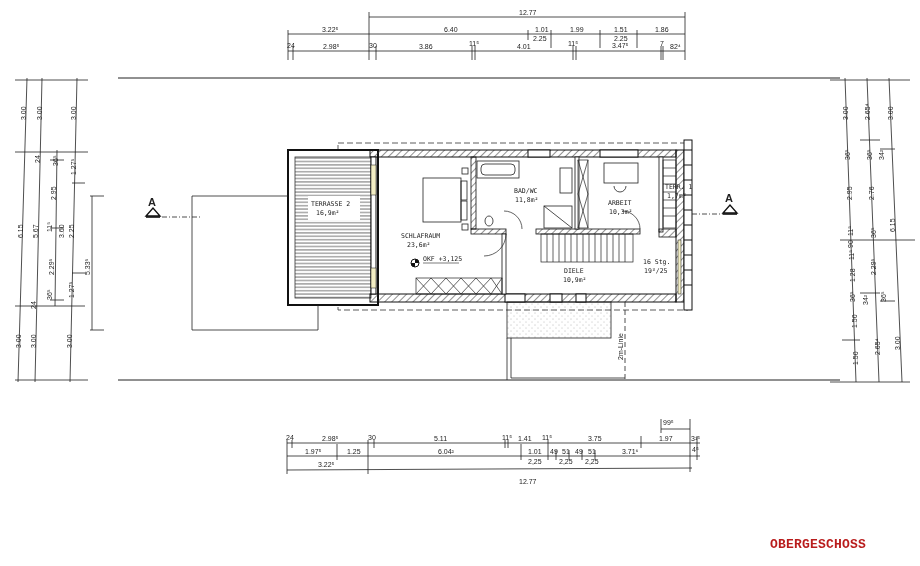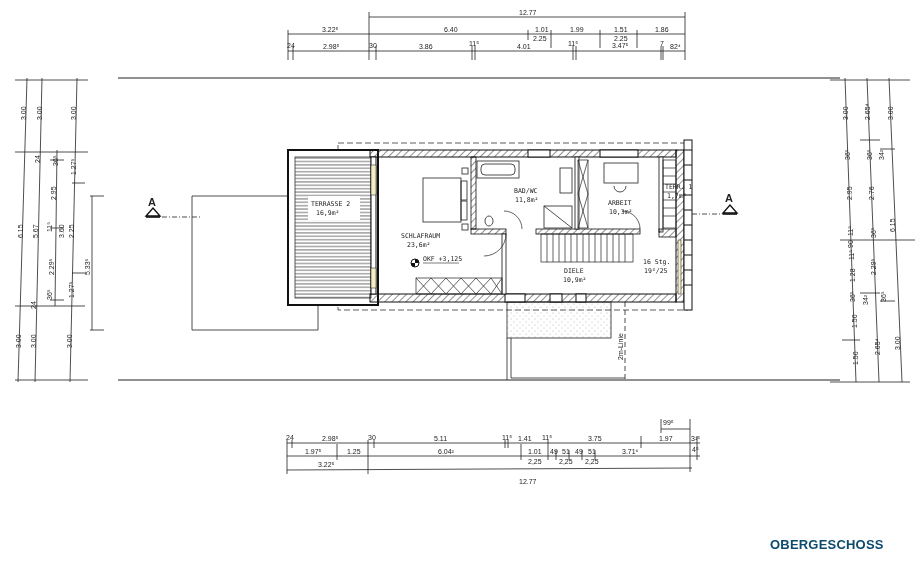--- a/index.html
+++ b/index.html
@@ -1,20 +1,20 @@
 <!DOCTYPE html>
 <html><head>
 <meta charset="utf-8">
 <style>
   html,body{margin:0;padding:0;background:#fff;}
   body{width:920px;height:566px;position:relative;overflow:hidden;font-family:"Liberation Sans",sans-serif;color:#1a1a1a;}
   svg{position:absolute;left:0;top:0;}
   .dim{font-family:"Liberation Sans",sans-serif;font-size:7px;fill:#222;}
   .room{font-family:"DejaVu Sans Mono",monospace;font-size:6.5px;fill:#222;}
-  .title{position:absolute;left:770px;top:537px;font-family:Liberation Sans, sans-serif;font-weight:bold;font-size:13px;letter-spacing:0.2px;color:#0c4a6e;}
+  .title{position:absolute;left:770px;top:537px;font-family:Liberation Mono, monospace;font-weight:bold;font-size:13px;letter-spacing:0.2px;color:#b91c1c;}
   .sec{font-family:"Liberation Sans",sans-serif;font-weight:bold;font-size:11px;fill:#222;}
 </style>
 </head>
 <body>
 
 <svg width="920" height="566" viewBox="0 0 920 566">
   <defs>
     <pattern id="hatch" width="5" height="5" patternUnits="userSpaceOnUse" patternTransform="rotate(45)">
       <line x1="0" y1="0" x2="0" y2="5" stroke="#333" stroke-width="1.1"></line>
     </pattern>

